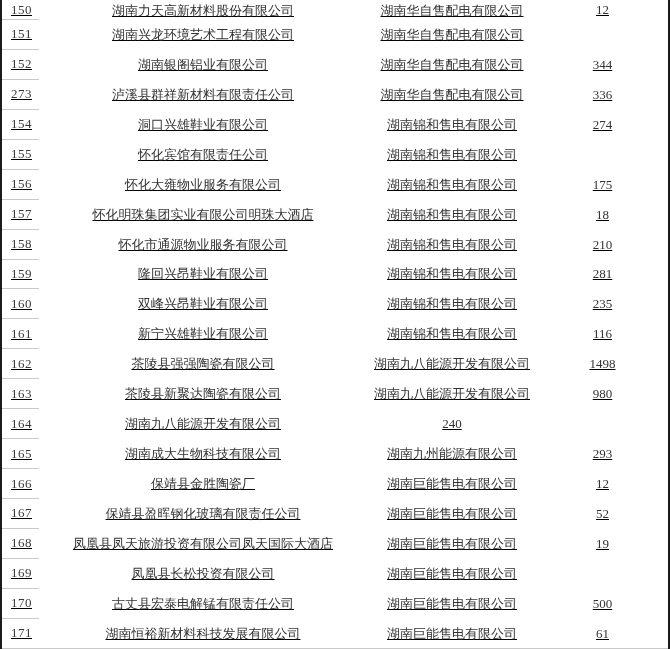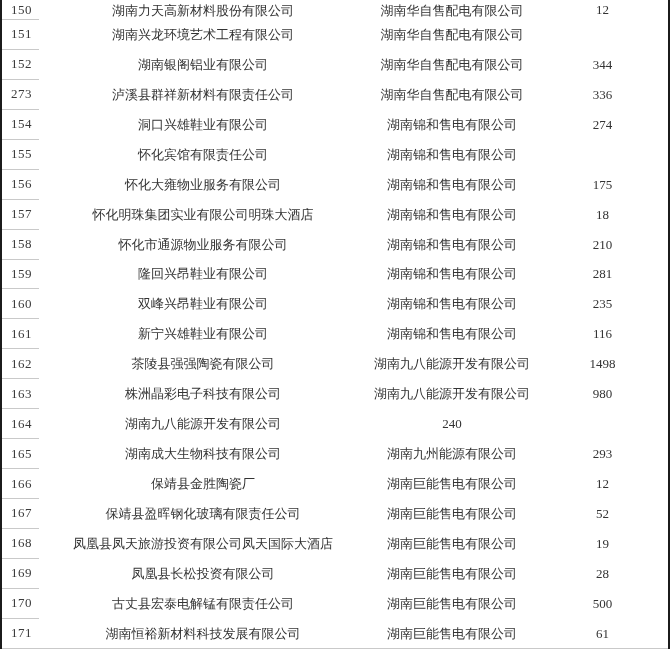--- a/index.html
+++ b/index.html
@@ -36,20 +36,21 @@
   .tbl {
     display: grid;
     grid-template-rows: 20px repeat(21, 29.95px);
     width: 100%;
     height: 100%;
   }
   .row {
     display: grid;
     grid-template-columns: 37px 328px 170px 1fr;
     align-items: stretch;
+    text-decoration: underline;
   }
   .cell {
     display: flex;
     align-items: center;
     justify-content: center;
     font-size: 13px;
     color: #333333;
     white-space: nowrap;
     overflow: hidden;
     box-sizing: border-box;
@@ -159,21 +160,21 @@
 
   <div class="row">
     <div class="cell num">162</div>
     <div class="cell company">茶陵县强强陶瓷有限公司</div>
     <div class="cell seller">湖南九八能源开发有限公司</div>
     <div class="cell count">1498</div>
   </div>
 
   <div class="row">
     <div class="cell num">163</div>
-    <div class="cell company">株洲晶彩电子科技有限公司</div>
+    <div class="cell company">茶陵县新聚达陶瓷有限公司</div>
     <div class="cell seller">湖南九八能源开发有限公司</div>
     <div class="cell count">980</div>
   </div>
 
   <div class="row">
     <div class="cell num">164</div>
     <div class="cell seller">湖南九八能源开发有限公司</div>
     <div class="cell count">240</div>
   </div>
 
@@ -202,21 +203,20 @@
     <div class="cell num">168</div>
     <div class="cell company">凤凰县凤天旅游投资有限公司凤天国际大酒店</div>
     <div class="cell seller">湖南巨能售电有限公司</div>
     <div class="cell count">19</div>
   </div>
 
   <div class="row">
     <div class="cell num">169</div>
     <div class="cell company">凤凰县长松投资有限公司</div>
     <div class="cell seller">湖南巨能售电有限公司</div>
-    <div class="cell count">28</div>
   </div>
 
   <div class="row">
     <div class="cell num">170</div>
     <div class="cell company">古丈县宏泰电解锰有限责任公司</div>
     <div class="cell seller">湖南巨能售电有限公司</div>
     <div class="cell count">500</div>
   </div>
 
   <div class="row">

